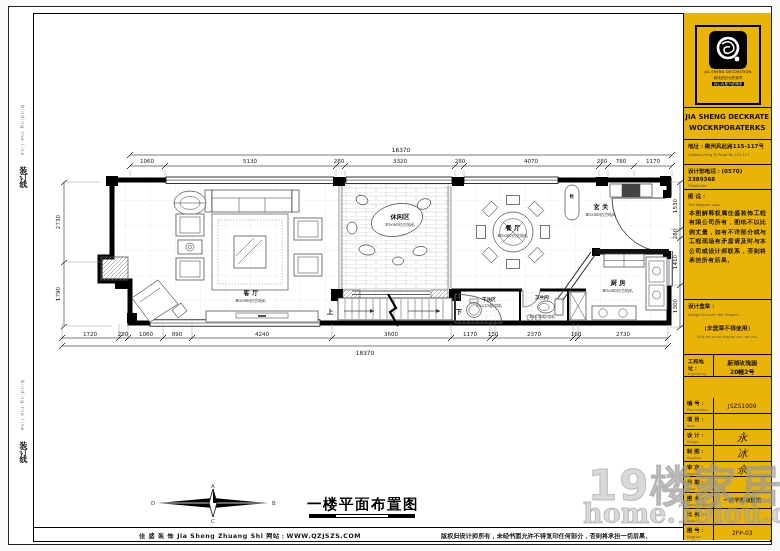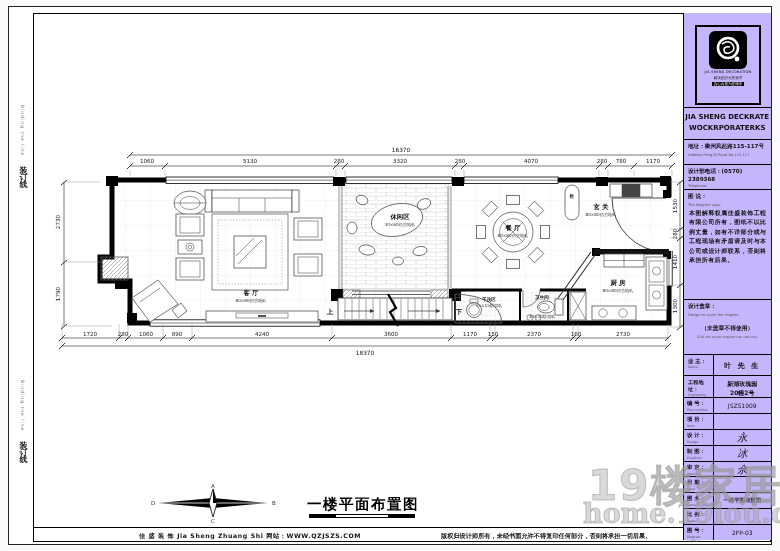--- a/index.html
+++ b/index.html
@@ -29,21 +29,21 @@
   .plan-title{left:298px;top:495px;width:130px;text-align:center;font-family:"DejaVu Serif",serif;
               font-weight:bold;font-size:14.5px;letter-spacing:1.5px;color:#000;}
   .title-bar{left:309px;top:514px;width:106px;height:4px;display:flex;}
   .title-bar .b{background:#000;width:26px;height:100%;}
   .title-bar .w{background:#fff;border:.8px solid #000;flex:1;height:100%;box-sizing:border-box;}
   
   .footer{left:33px;top:527px;width:651px;height:14px;border-top:1px solid #000;font-size:6.2px;}
   .footer .company{position:absolute;left:106px;top:4px;font-weight:bold;letter-spacing:.6px;color:#111;}
   .footer .copyright{position:absolute;left:408px;top:4px;font-weight:bold;color:#111;}
   
-  .tb{left:683px;top:13px;width:86.5px;height:527px;border-left:1.5px solid #000;background:#c4b5fd;font-size:5.5px;}
+  .tb{left:683px;top:13px;width:86.5px;height:527px;border-left:1.5px solid #000;background:#eab308;font-size:5.5px;}
   .tb-s{border-bottom:1px solid #000;box-sizing:border-box;position:relative;overflow:hidden;}
   .logo-box{position:absolute;left:11px;top:12px;width:62px;height:76px;border:2px solid #000;text-align:center;}
   .logo-glyph{width:38px;height:38px;margin:4px auto 1px;background:#000;border-radius:6px;}
   .logo-en{font-size:3.4px;letter-spacing:.3px;margin-top:1px;color:#000;}
   .logo-s1{font-size:3.6px;margin-top:2px;color:#222;}
   .logo-s2{font-size:3.6px;margin-top:1px;background:#000;color:#fff;display:inline-block;padding:0 2px;}
   .tb-name{text-align:center;padding-top:4px;font-weight:bold;font-size:7px;line-height:1.5;}
   .tb-pair{padding:3px 3px 0 4px;}
   .tb-pair .cn{font-size:5.6px;font-weight:bold;}
   .tb-pair .en{font-size:3.6px;color:#555;margin-top:1.5px;}
@@ -361,27 +361,20 @@
     <div class="says-body">本图解释权属佳盛装饰工程有限公司所有，图纸不以比例丈量，如有不详部分或与工程现场有矛盾请及时与本公司或设计师联系，否则将承担所有后果。</div>
   </div>
   <div class="tb-s" style="height:55px;">
     <div class="tb-pair">
       <div class="cn">设计盖章：</div>
       <div class="en">Design to cover the chapter:</div>
     </div>
     <div class="seal-note">（未盖章不得使用）</div>
     <div class="seal-note-en">(Did not cover chapter can not use)</div>
   </div>
-  <div class="tb-s kv" style="height:21px;">
-    <div class="lab">
-      <div class="cn" style="font-size:5.4px;font-weight:bold;">业 主：</div>
-      <div class="en" style="font-size:3.2px;color:#555;">Name:</div>
-    </div>
-    <div class="val owner-val">叶 先 生</div>
-  </div>
   <div class="tb-s kv" style="height:22px;">
     <div class="lab">
       <div class="cn" style="font-size:5.2px;font-weight:bold;">工程地址：</div>
       <div class="en" style="font-size:3px;color:#555;">Engineering address:</div>
     </div>
     <div class="val site-val">
       <div>新湖玫瑰园</div>
       <div>20幢2号</div>
     </div>
   </div>

